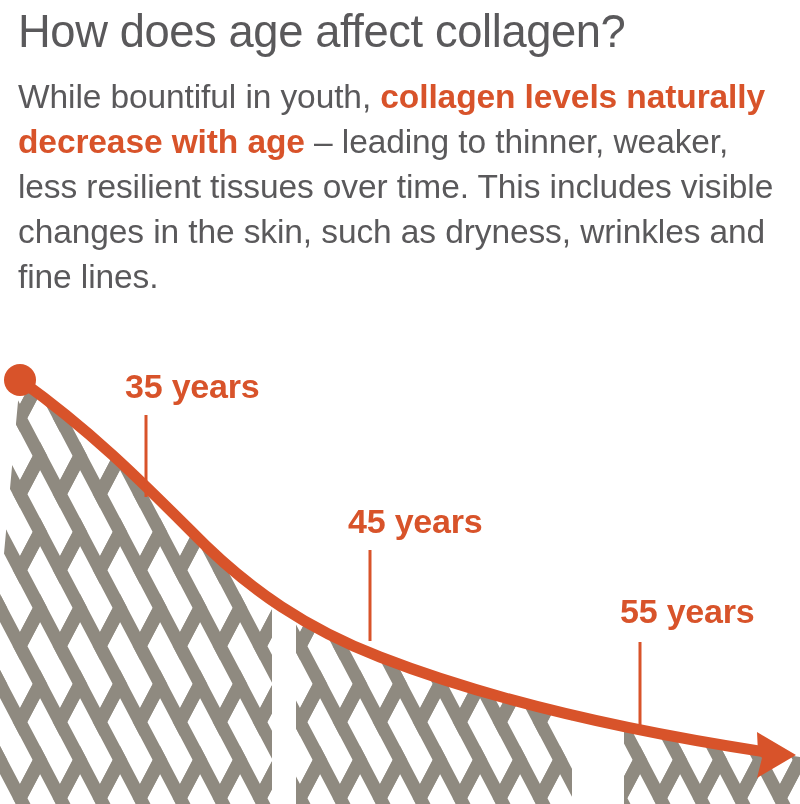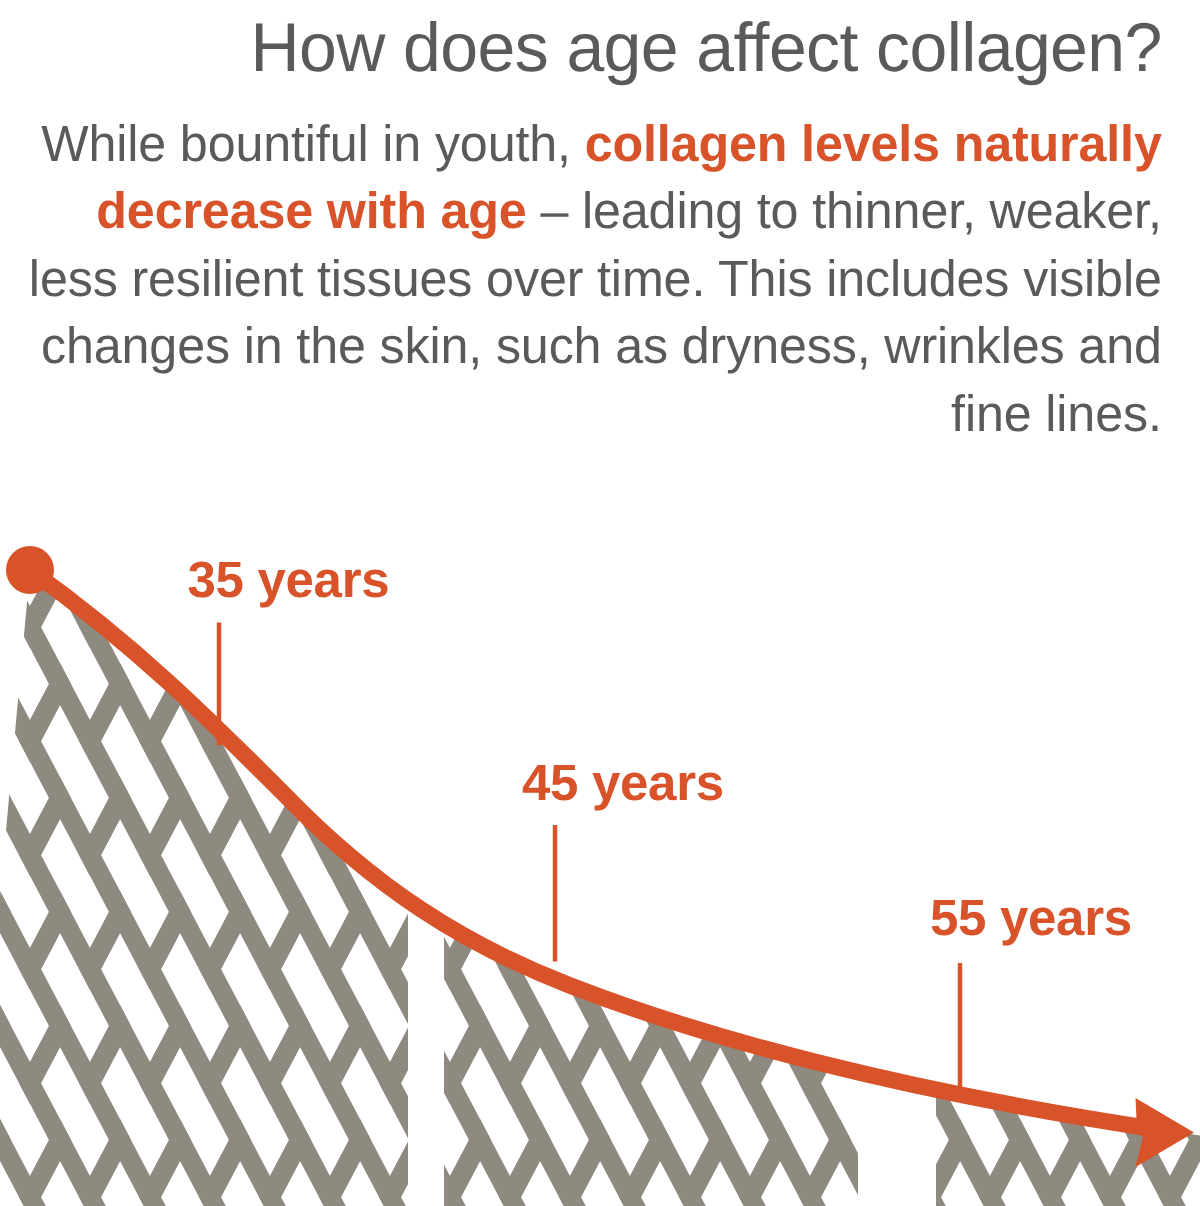--- a/index.html
+++ b/index.html
@@ -15,21 +15,20 @@
     font-family: "Liberation Sans", sans-serif;
     -webkit-font-smoothing: antialiased;
   }
 
   .infographic {
     position: absolute;
     left: 0;
     top: 0;
     width: 800px;
     height: 804px;
-    text-align: right;
   }
 
   
   .text-block {
     position: absolute;
     left: 18px;
     top: 4px;
     width: 768px;
   }
 

